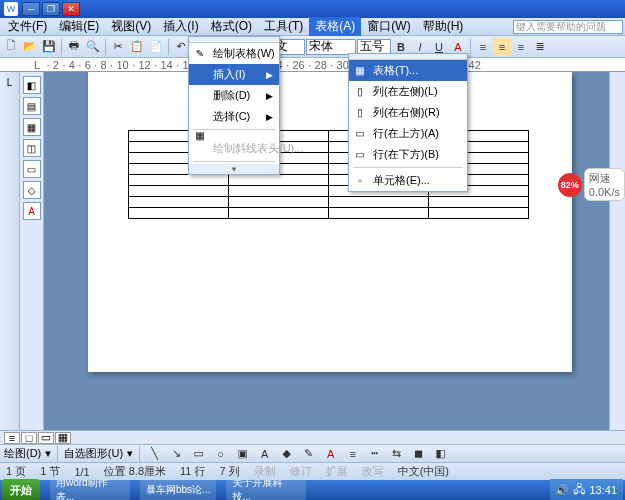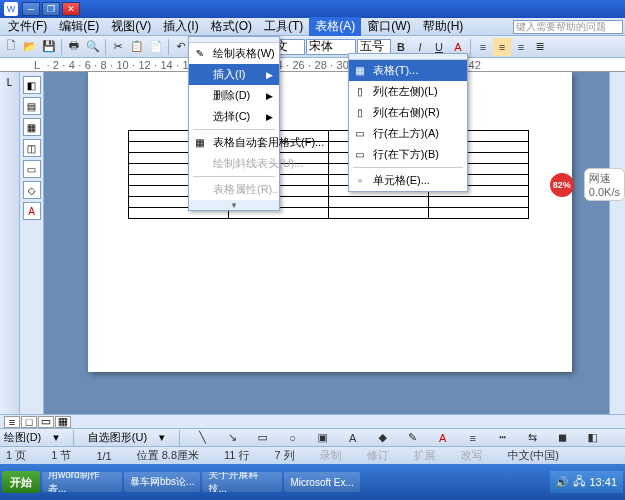--- a/index.html
+++ b/index.html
@@ -36,25 +36,25 @@
 .dd-item .arrow{position:absolute;right:6px;font-size:9px}
 .dd-item .ico{position:absolute;left:4px;width:14px;text-align:center;font-size:10px}
 .dd-sep{height:1px;background:#ccc;margin:2px 4px}
 .dd-grip{height:6px;background:#e5eefb;border-bottom:1px solid #ccc}
 .dd-footer{height:10px;background:#e5eefb;display:flex;justify-content:center;align-items:center;font-size:9px;color:#666}
 .dd1{top:36px;left:188px;width:92px}
 .dd2{top:53px;left:279px;width:70px}
 .dd3{top:53px;left:348px;width:120px}
 .badge{position:absolute;right:0;top:168px;display:flex;align-items:center;z-index:50}
 .badge-circle{width:24px;height:24px;border-radius:50%;background:#e03030;color:#fff;display:flex;align-items:center;justify-content:center;font-size:9px;font-weight:bold}
-.badge-info{background:#fff;border:1px solid #ccc;border-radius:6px;padding:2px 4px;font-size:8px;margin-left:10px;color:#666}
+.badge-info{background:#fff;border:1px solid #ccc;border-radius:6px;padding:2px 4px;font-size:8px;margin-left:2px;color:#666}
 .bottom-bars{position:absolute;bottom:0;left:0;right:0}
-.draw-toolbar{height:18px;background:linear-gradient(#e5eefb,#cddcf0);display:flex;align-items:center;padding:0 4px;gap:12px;border-top:1px solid #99b5d8;font-size:10px}
-.statusbar{height:18px;background:linear-gradient(#dde8f8,#c5d8f0);display:flex;align-items:center;padding:0 6px;gap:25px;font-size:10px;color:#333;border-top:1px solid #99b5d8}
-.taskbar{height:36px;background:linear-gradient(#3a7cd8,#1a4fa8);display:flex;align-items:center;padding:0 2px;gap:2px}
+.draw-toolbar{height:18px;background:linear-gradient(#e5eefb,#cddcf0);display:flex;align-items:center;padding:0 4px;gap:4px;border-top:1px solid #99b5d8;font-size:10px}
+.statusbar{height:18px;background:linear-gradient(#dde8f8,#c5d8f0);display:flex;align-items:center;padding:0 6px;gap:14px;font-size:10px;color:#333;border-top:1px solid #99b5d8}
+.taskbar{height:20px;background:linear-gradient(#3a7cd8,#1a4fa8);display:flex;align-items:center;padding:0 2px;gap:10px}
 .start-btn{height:22px;padding:0 8px;background:linear-gradient(#4eaa3a,#2a7a1a);color:#fff;border-radius:3px;display:flex;align-items:center;font-size:11px;font-weight:bold}
 .task-item{height:20px;padding:0 6px;background:linear-gradient(#5a8fd8,#3a6fb8);color:#fff;font-size:10px;display:flex;align-items:center;border-radius:2px;max-width:80px;overflow:hidden}
 .tray{margin-left:auto;height:22px;background:linear-gradient(#4a8fe0,#2a6fc0);padding:0 6px;display:flex;align-items:center;gap:4px;color:#fff;font-size:10px}
 .view-btns{height:14px;background:#dde8f8;border-top:1px solid #99b5d8;display:flex;align-items:center;padding-left:4px;gap:1px;font-size:9px}
 .vb{width:16px;height:12px;border:1px solid #999;background:#fff;display:flex;align-items:center;justify-content:center}
 </style>
 </head>
 <body>
 
 <div class="titlebar">
@@ -207,29 +207,25 @@
       <span>删除(D)</span>
       <span class="arrow">▶</span>
     </div>
   <div class="dd-item">
       <span>选择(C)</span>
       <span class="arrow">▶</span>
     </div>
   <div class="dd-sep"></div>
   <div class="dd-item">
       <span class="ico">▦</span>
-      <span>表格自动套用格式(F)...</span>
     </div>
   <div class="dd-item disabled">
       <span>绘制斜线表头(U)...</span>
     </div>
   <div class="dd-sep"></div>
-  <div class="dd-item disabled">
-      <span>表格属性(R)...</span>
-    </div>
   <div class="dd-footer">▾</div>
 </div>
 
 <div class="dropdown dd2" style="width:70px;height:0;border:none;box-shadow:none"></div>
 
 <div class="dropdown dd3">
   <div class="dd-grip"></div>
   <div class="dd-item hov">
       <span class="ico">▦</span>
       <span>表格(T)...</span>
@@ -304,20 +300,19 @@
     <span style="color:#aaa">改写</span>
     <span>中文(中国)</span>
   </div>
   <div class="taskbar">
     <div class="start-btn">
         <span>开始</span>
       </div>
     <div class="task-item">用word制作表...</div>
     <div class="task-item">暴车网bbs论...</div>
     <div class="task-item">关于开展科技...</div>
-    <div class="task-item">Microsoft Ex...</div>
     <div class="tray">
       <span>🔊</span>
       <span>🖧</span>
       <span>13:41</span>
     </div>
   </div>
 </div>
 
 </body></html>

